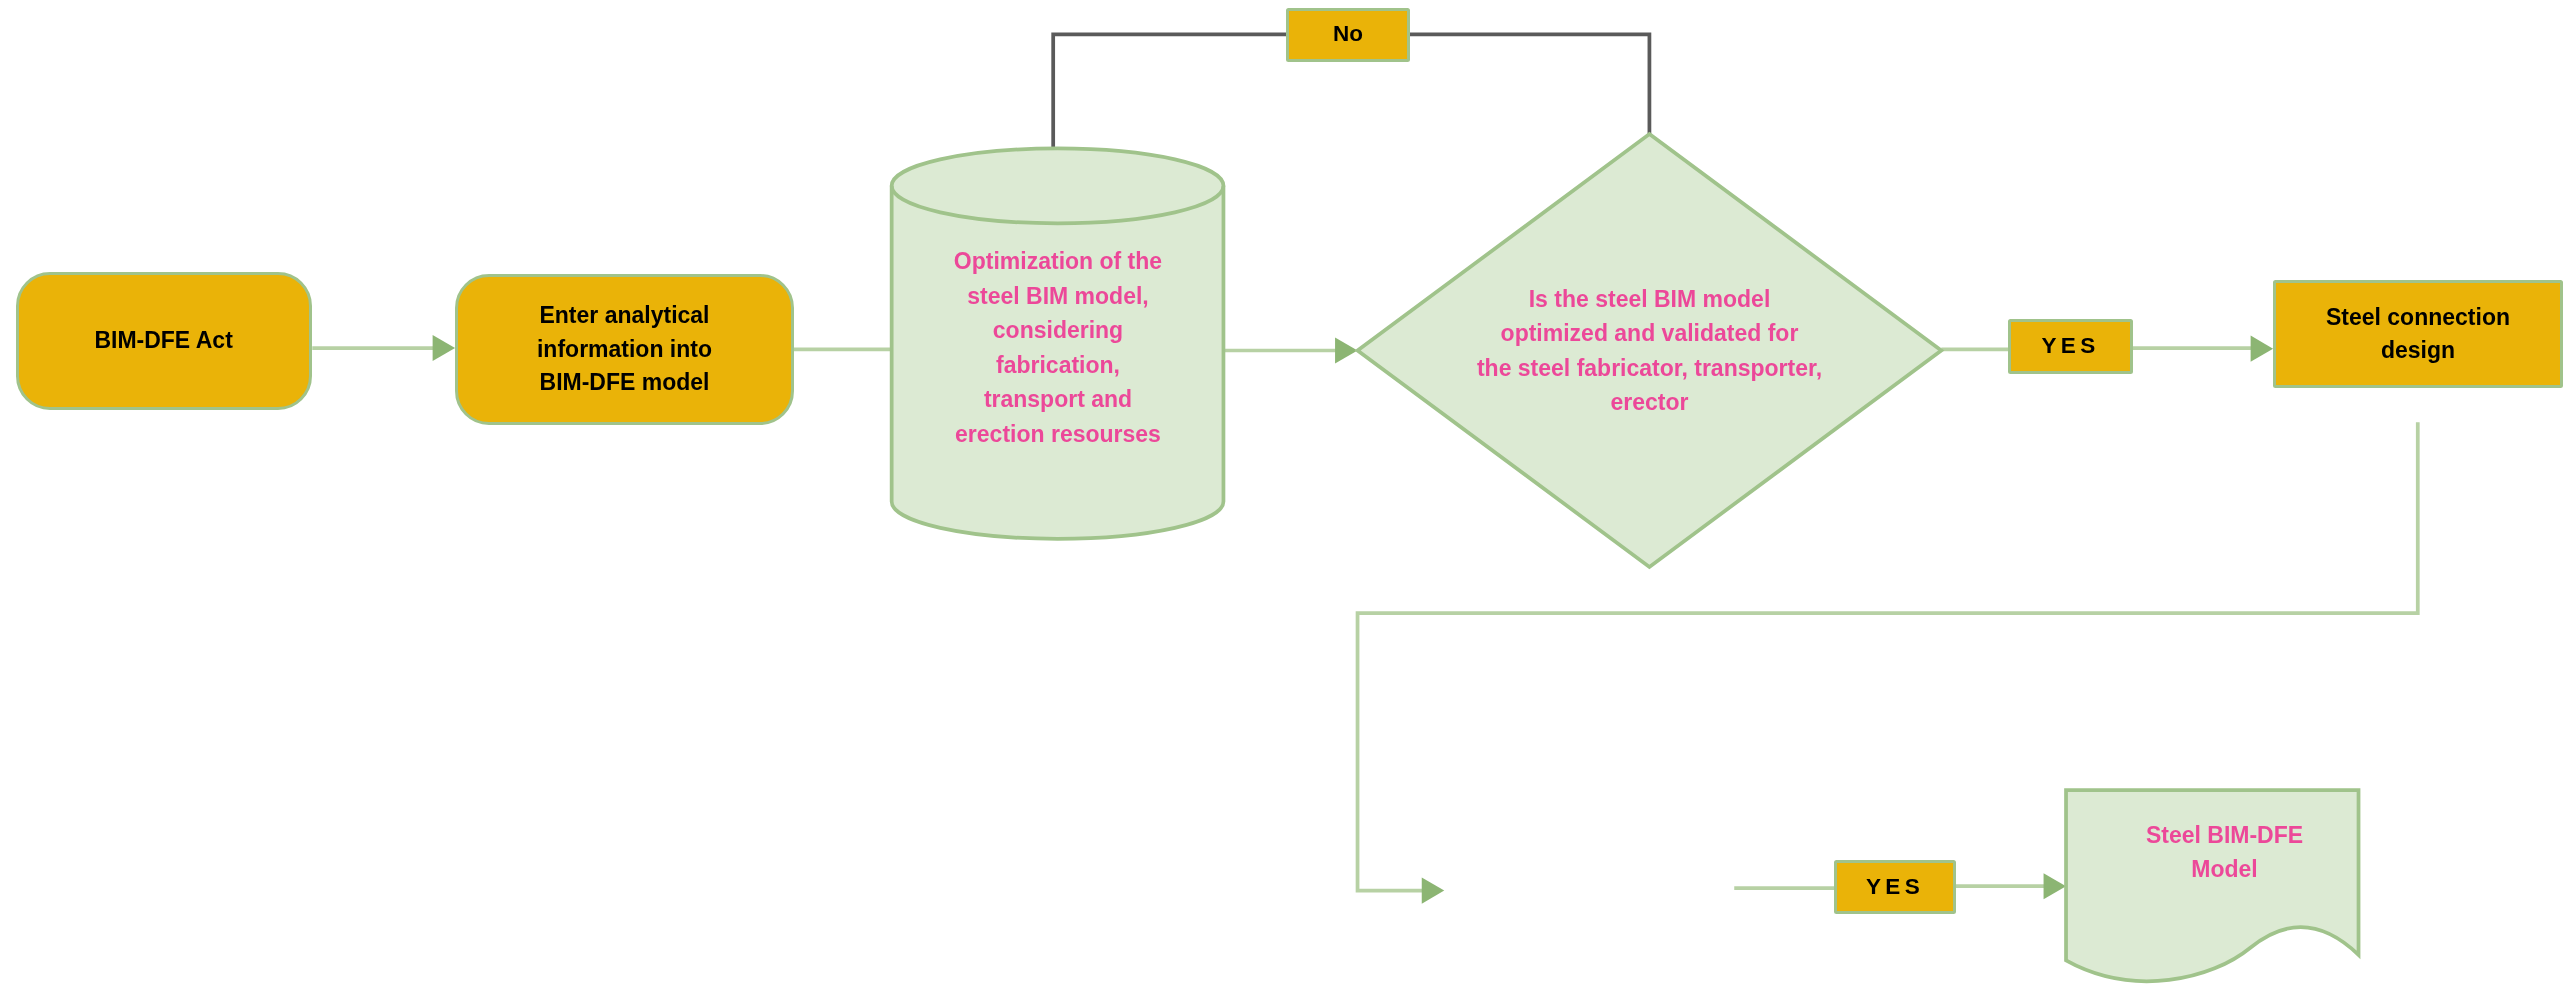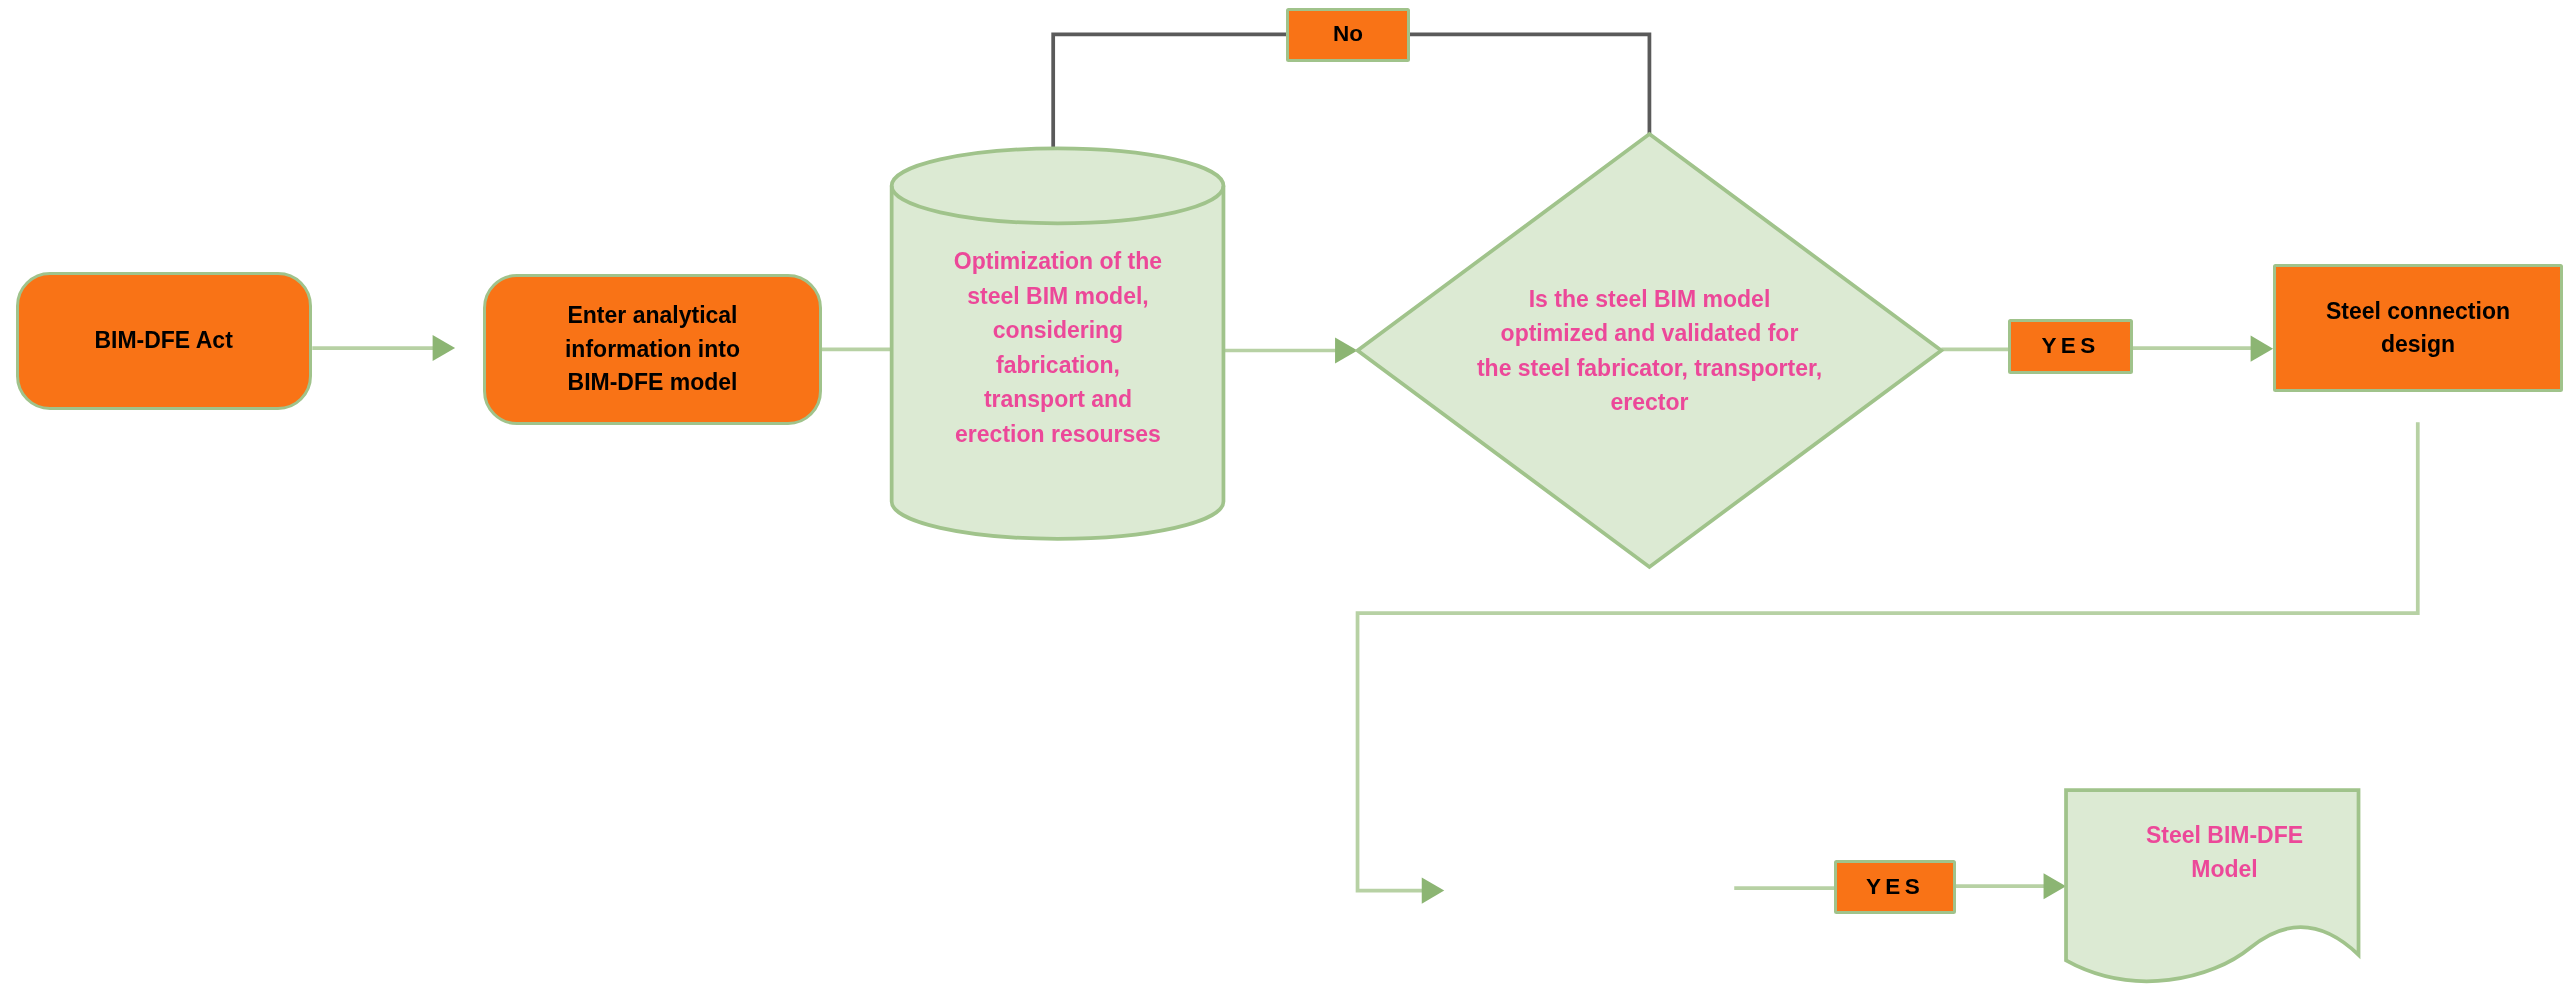--- a/index.html
+++ b/index.html
@@ -6,21 +6,21 @@
   #canvas{
     position:relative;
     width:2576px;height:996px;
     background:#ffffff;
     font-family:"Liberation Sans", sans-serif;
     overflow:hidden;
   }
   #shapes{position:absolute;left:0;top:0;width:2576px;height:996px;}
   .node{
     position:absolute;box-sizing:border-box;
-    background:#f97316;border:3.7px solid #a0c38b;
+    background:#eab308;border:3.7px solid #a0c38b;
     display:flex;align-items:center;justify-content:center;
     text-align:center;color:#000000;font-weight:700;
     font-size:23px;line-height:1.45;white-space:pre-line;
   }
   .label{
     position:absolute;display:flex;align-items:center;justify-content:center;
     text-align:center;color:#ec4899;font-weight:700;
     font-size:23px;line-height:1.5;white-space:pre-line;
     pointer-events:none;
   }
@@ -60,41 +60,41 @@
 
     <polygon points="2644,215 3112,562 2644,909 2176,562" fill="#dcead3" stroke="#a0c38b" stroke-width="6"></polygon>
 
     <path d="M3312,1267 L3781,1267 L3781,1531
              C3726,1478 3668,1470 3607,1520
              C3546,1570 3420,1600 3312,1540 Z" fill="#dcead3" stroke="#a0c38b" stroke-width="6"></path>
   </svg>
 
   <div class="node" style="left:15.6px;top:272px;width:296px;height:138px;border-radius:34px;">BIM-DFE Act</div>
 
-  <div class="node" style="left:455px;top:274px;width:339px;height:151px;border-radius:34px;margin-left:28px;">Enter analytical
+  <div class="node" style="left:455px;top:274px;width:339px;height:151px;border-radius:34px;">Enter analytical
 information into
 BIM-DFE model</div>
 
   <div class="label" style="left:892px;top:156px;width:332px;height:383px;">Optimization of the
 steel BIM model,
 considering
 fabrication,
 transport and
 erection resourses</div>
 
   <div class="label" style="left:1381px;top:212px;width:537px;height:277px;">Is the steel BIM model
 optimized and validated for
 the steel fabricator, transporter,
 erector</div>
 
   <div class="node tag" style="left:1286px;top:7.5px;width:124px;height:54px;border-radius:2.5px;">No</div>
 
   <div class="node tag yes" style="left:2008px;top:319px;width:125px;height:55px;border-radius:2.5px;">YES</div>
 
-  <div class="node" style="left:2273px;top:264px;width:290px;height:128px;border-radius:2.5px;">Steel connection
+  <div class="node" style="left:2273px;top:280px;width:290px;height:108px;border-radius:2.5px;">Steel connection
 design</div>
 
 
   <div class="node tag yes" style="left:1834px;top:860px;width:122px;height:54px;border-radius:2.5px;">YES</div>
 
   <div class="label" style="left:2066px;top:799px;width:293px;height:106px;padding-left:12px;">Steel BIM-DFE
 Model</div>
 
 </div>
 

